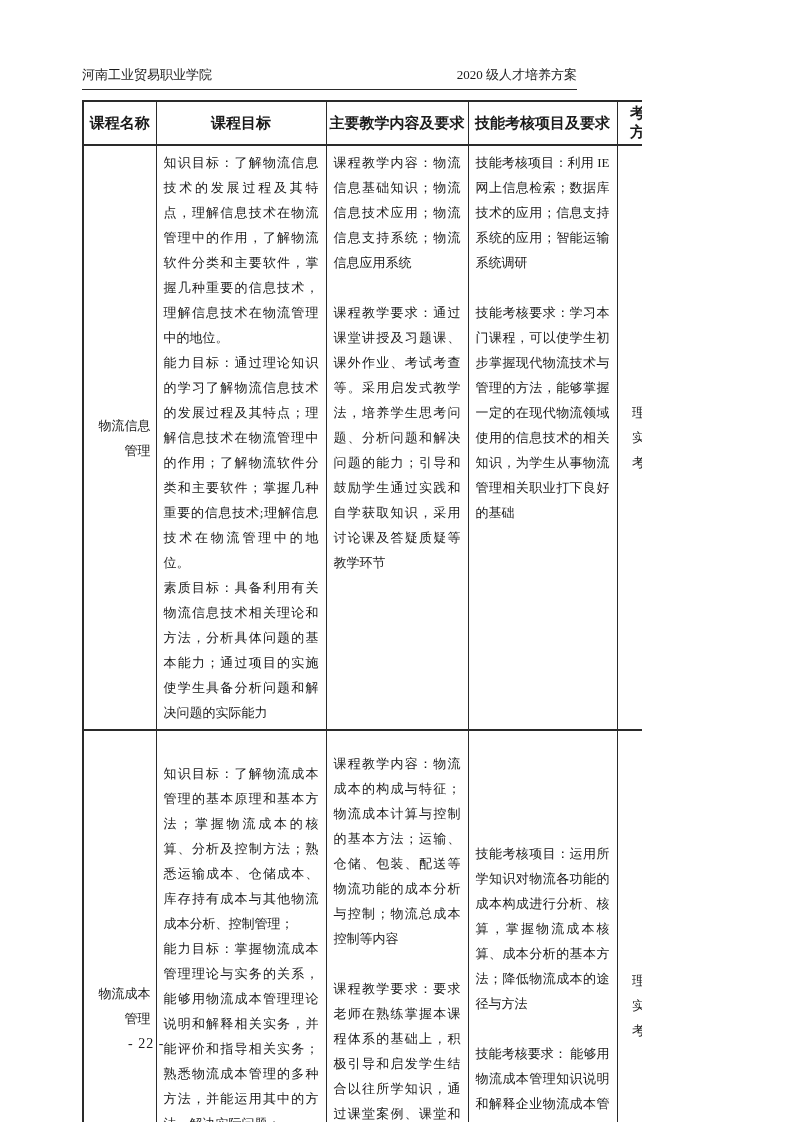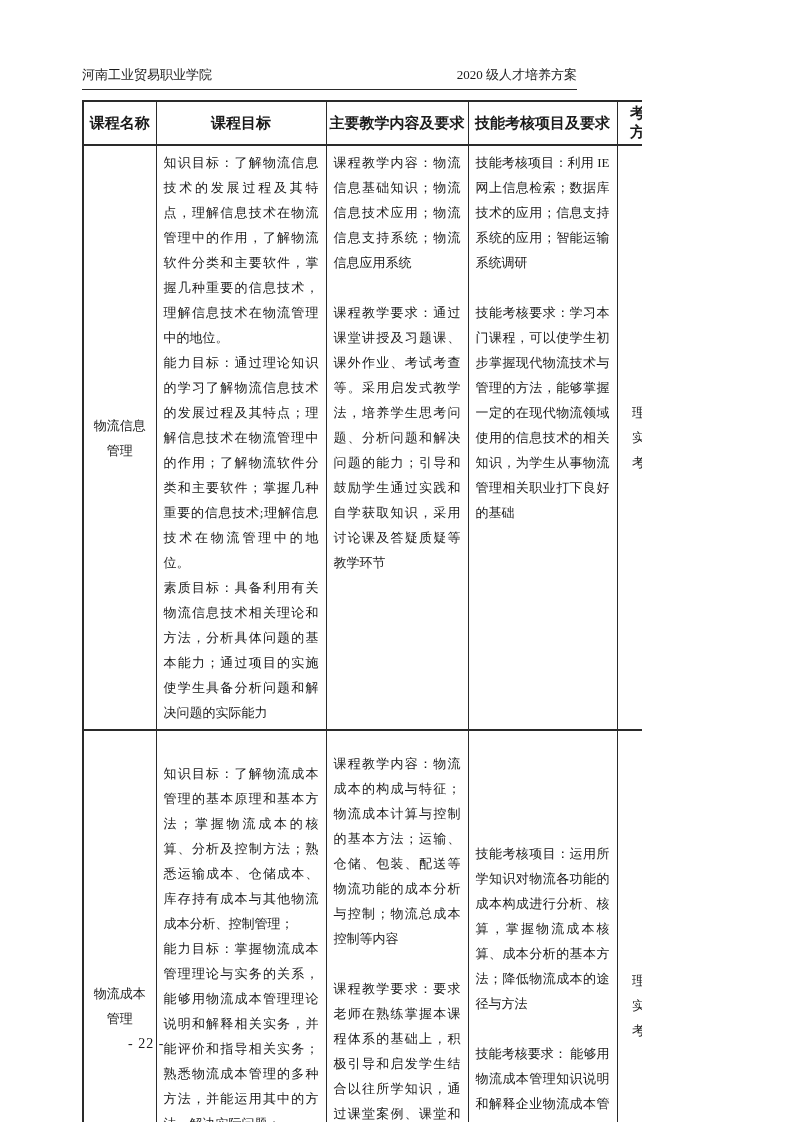--- a/index.html
+++ b/index.html
@@ -52,21 +52,21 @@
     text-align:justify;
     white-space:pre-wrap;
     padding:4px 7px;
     overflow:hidden;
   }
   tr.row-1 { height:458px; }
   tr.row-2 { height:430px; }
   tr.row-1 td { border-bottom:2px solid #2a2a2a; }
   td.c-name {
     vertical-align:middle;
-    text-align:center;
+    text-align:right;
     white-space:normal;
     padding:12px 5px;
   }
   td.c-method {
     vertical-align:middle;
     text-align:center;
     padding:4px 2px;
   }
   td.c-hours {
     vertical-align:middle;

